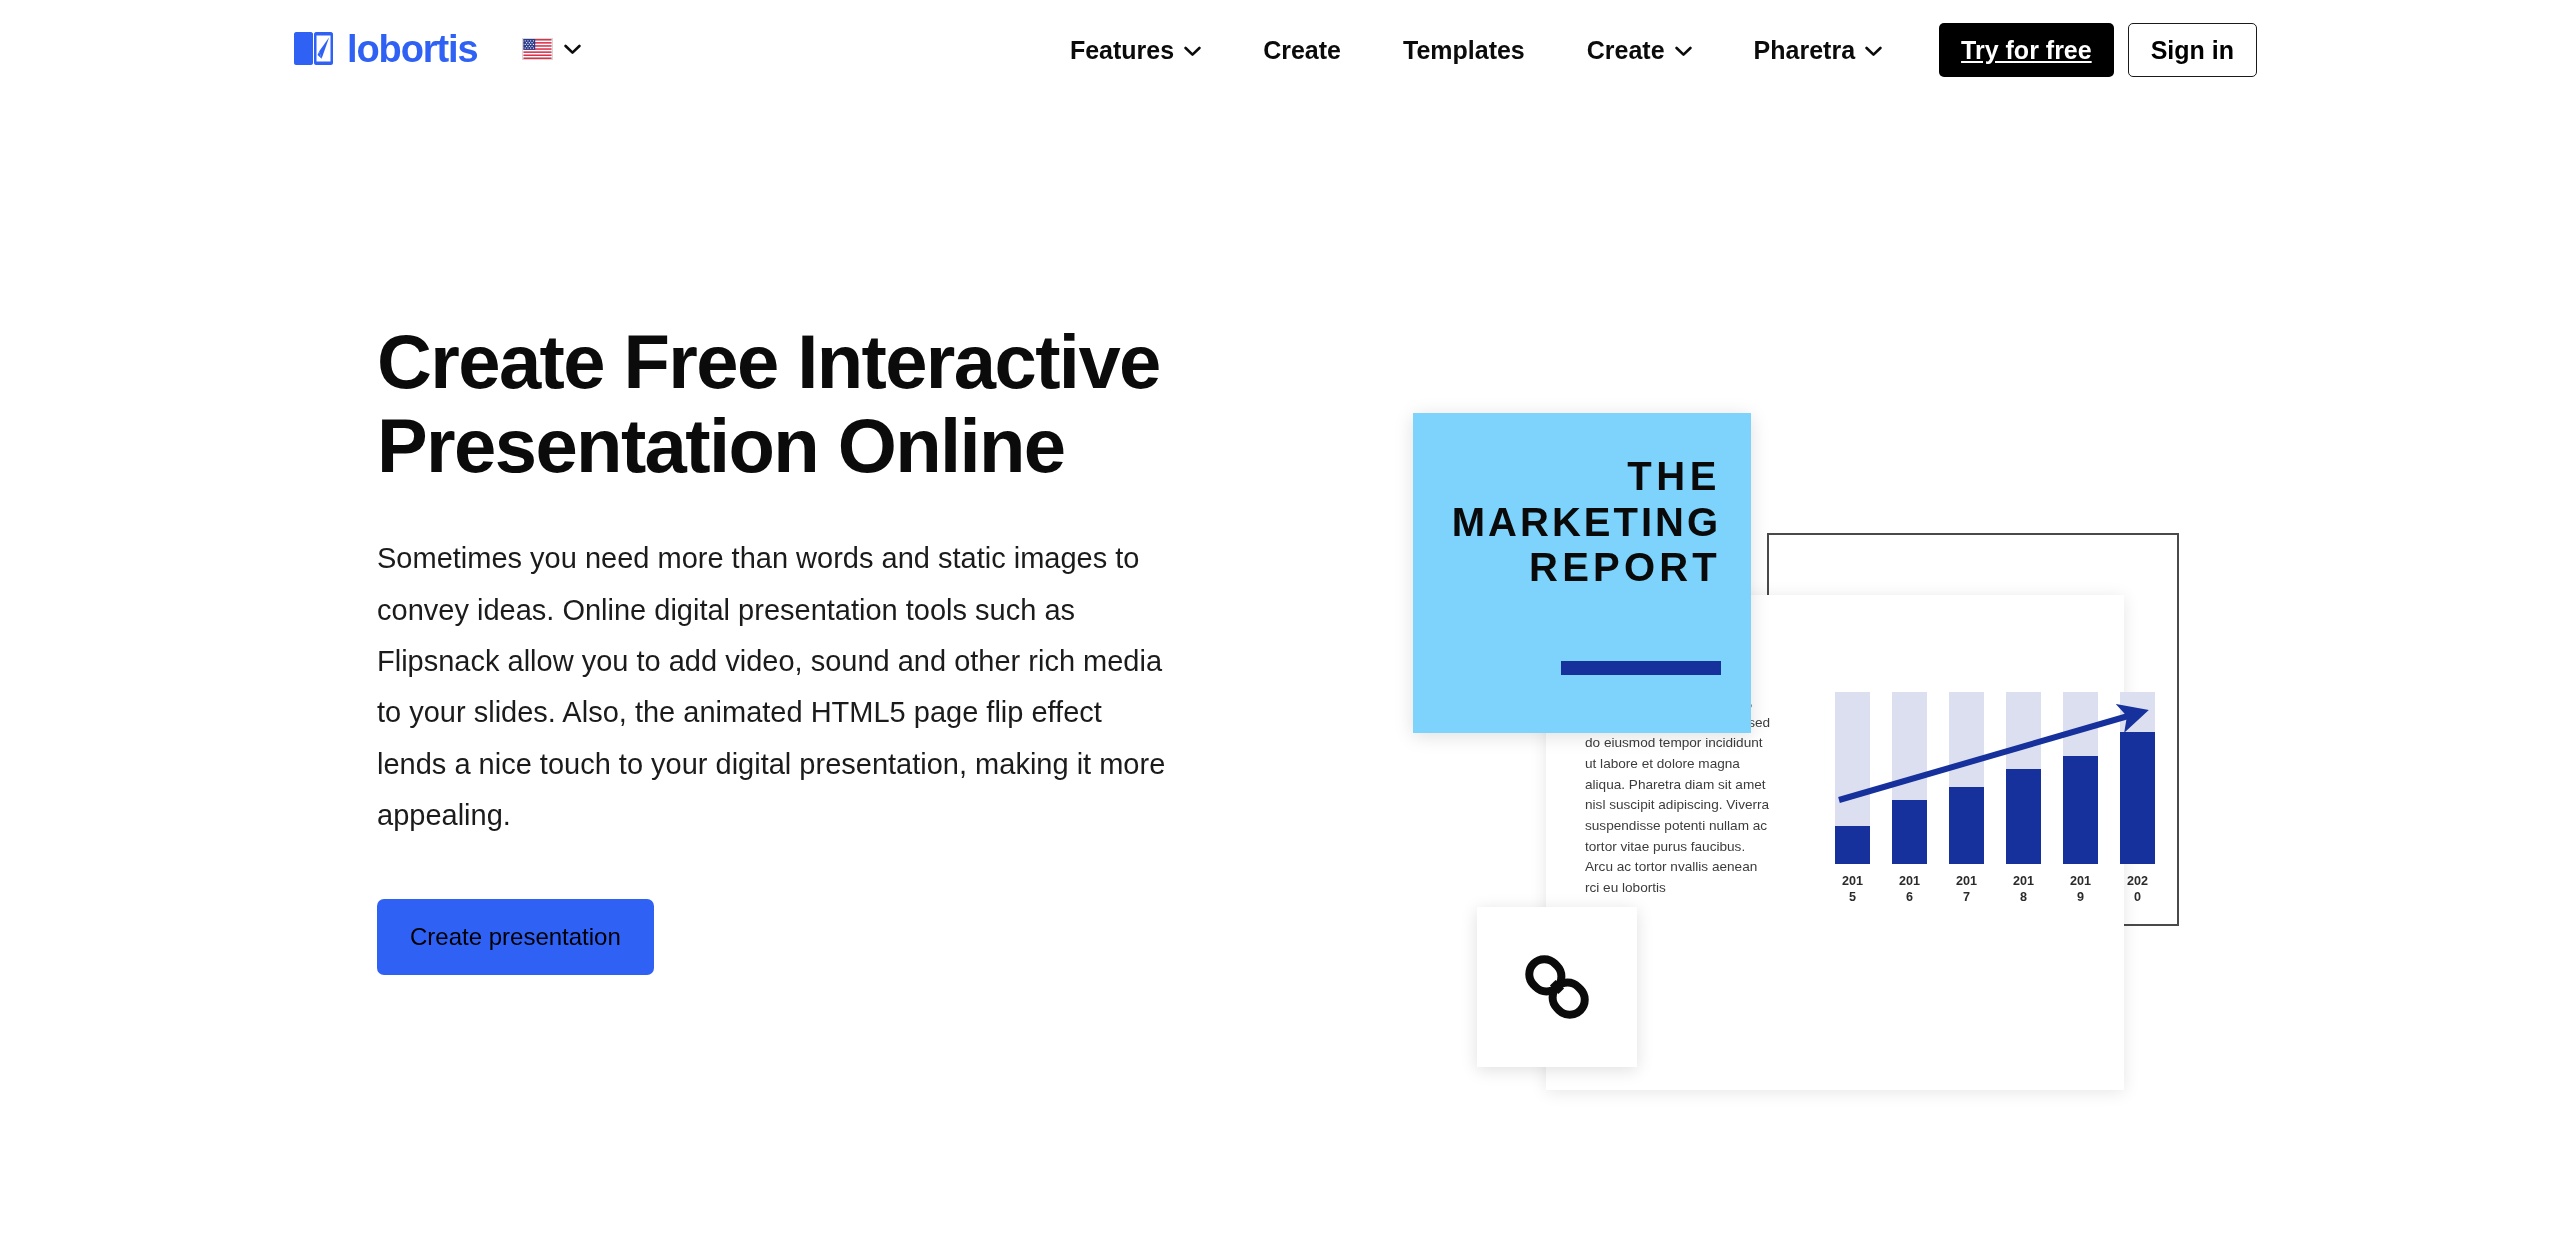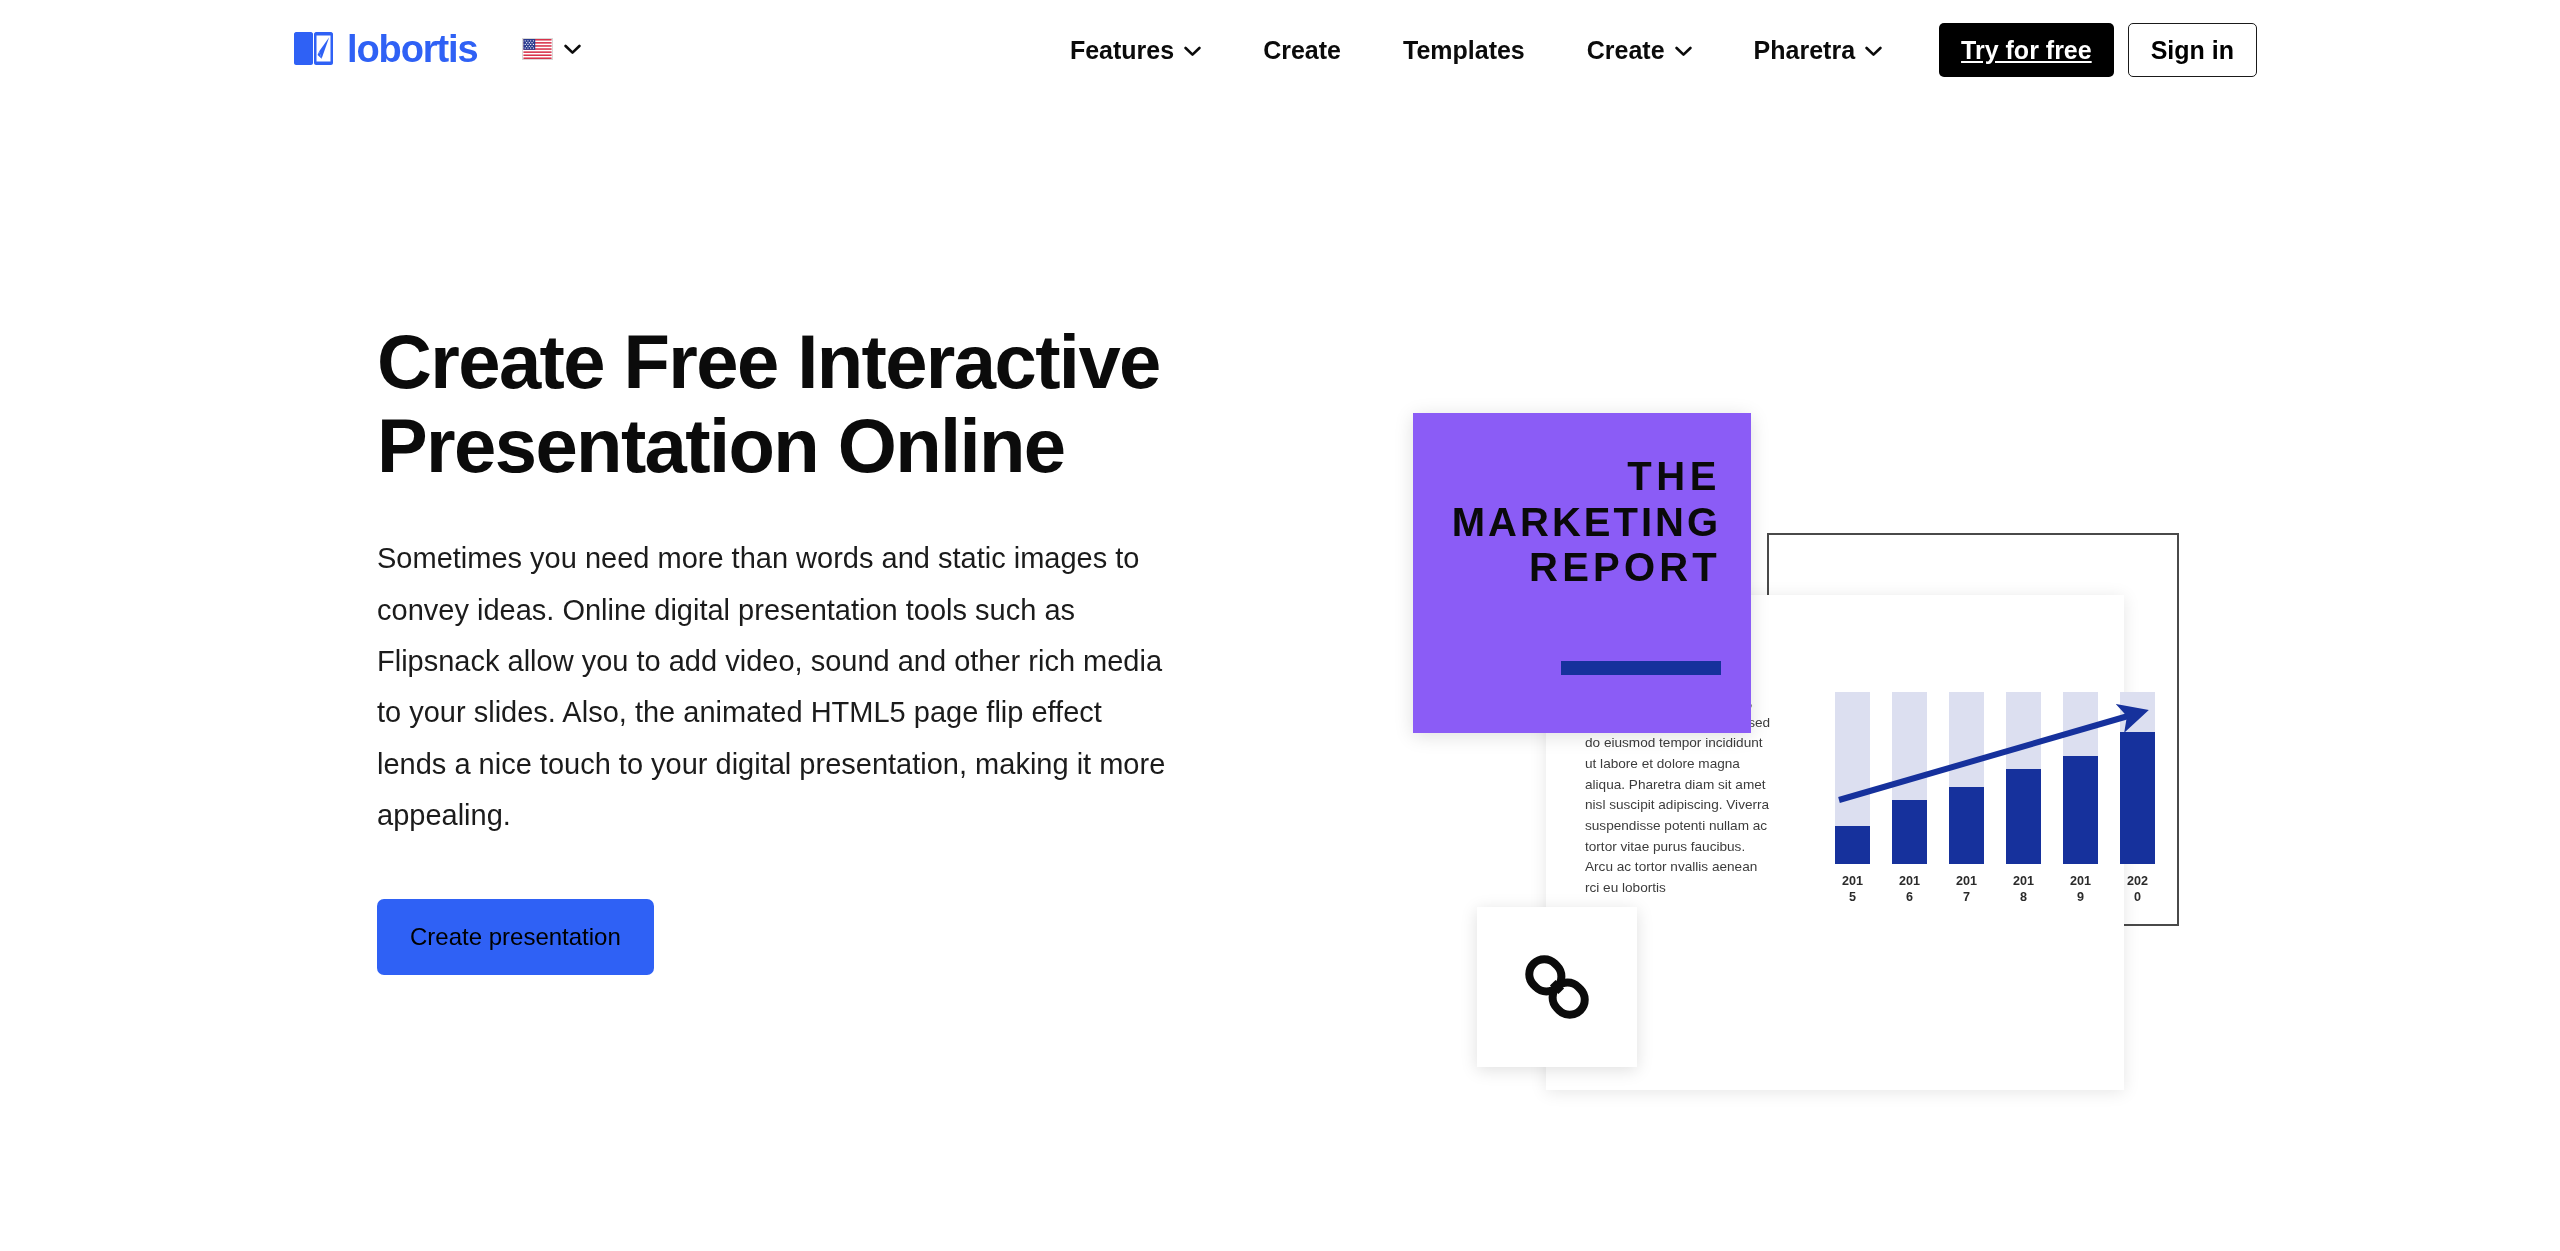--- a/index.html
+++ b/index.html
@@ -232,21 +232,21 @@
     z-index: 6;
   }
 
   
   .title-card {
     position: absolute;
     left: 33px;
     top: 33px;
     width: 338px;
     height: 320px;
-    background: #8b5cf6;
+    background: #7dd3fc;
     box-shadow: 0 3px 18px rgba(0,0,0,0.13);
     z-index: 8;
   }
 
   .title-card .tc-inner {
     position: absolute;
     right: 30px;
     top: 41px;
     text-align: right;
   }

